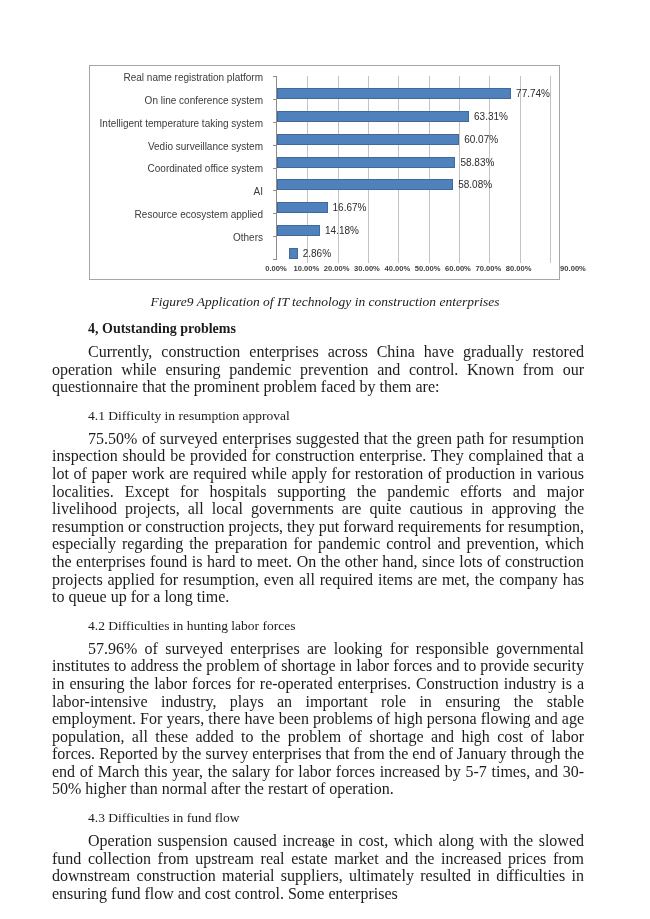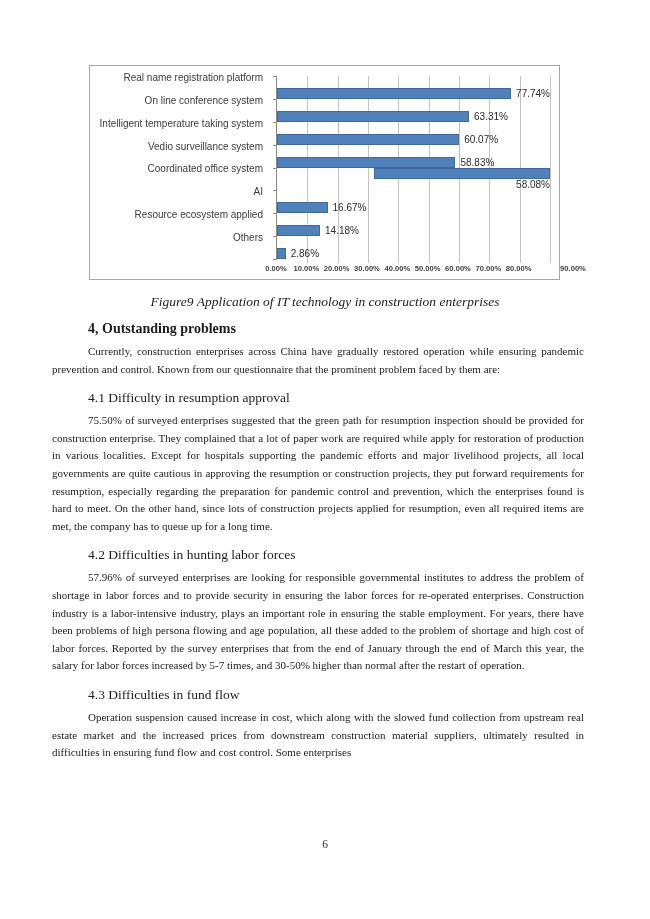--- a/index.html
+++ b/index.html
@@ -79,21 +79,21 @@
     text-indent:36px;
   }
   .sub-heading{
     margin:12px 0 5px 0;
     font-size:13.5px;
     font-weight:normal;
     text-indent:36px;
   }
   .body-para{
     margin:6px 14px 7px 0;
-    font-size:11px;
+    font-size:16px;
     line-height:17.6px;
     text-align:justify;
     text-indent:36px;
   }
   .page-number{
     position:absolute;left:0;top:838px;width:100%;
     text-align:center;font-size:11.5px;color:#2b2b2b;
   }
 </style>
 </head>
@@ -140,33 +140,33 @@
           <span class="bar-value">63.31%</span>
         </div>
         <div class="bar-row" style="top: 25%;">
           <div class="bar" style="width: 66.7444%; background: rgb(79, 129, 189);"></div>
           <span class="bar-value">60.07%</span>
         </div>
         <div class="bar-row" style="top: 37.5%;">
           <div class="bar" style="width: 65.3667%; background: rgb(79, 129, 189);"></div>
           <span class="bar-value">58.83%</span>
         </div>
-        <div class="bar-row" style="top: 50%; flex-direction: column;">
+        <div class="bar-row" style="top: 50%;">
           <div class="bar" style="width: 64.5333%; background: rgb(79, 129, 189);"></div>
           <span class="bar-value">58.08%</span>
         </div>
         <div class="bar-row" style="top: 62.5%;">
           <div class="bar" style="width: 18.5222%; background: rgb(79, 129, 189);"></div>
           <span class="bar-value">16.67%</span>
         </div>
         <div class="bar-row" style="top: 75%;">
           <div class="bar" style="width: 15.7556%; background: rgb(79, 129, 189);"></div>
           <span class="bar-value">14.18%</span>
         </div>
-        <div class="bar-row" style="top: 87.5%;">
+        <div class="bar-row" style="top: 87.5%; margin-left: 12px;">
           <div class="bar" style="width: 3.17778%; background: rgb(79, 129, 189);"></div>
           <span class="bar-value">2.86%</span>
         </div>
       </div>
     <div class="x-ticks">
         <span class="x-tick" style="left: 0%;">0.00%</span>
         <span class="x-tick" style="left: 11.1111%;">10.00%</span>
         <span class="x-tick" style="left: 22.2222%;">20.00%</span>
         <span class="x-tick" style="left: 33.3333%;">30.00%</span>
         <span class="x-tick" style="left: 44.4444%;">40.00%</span>

